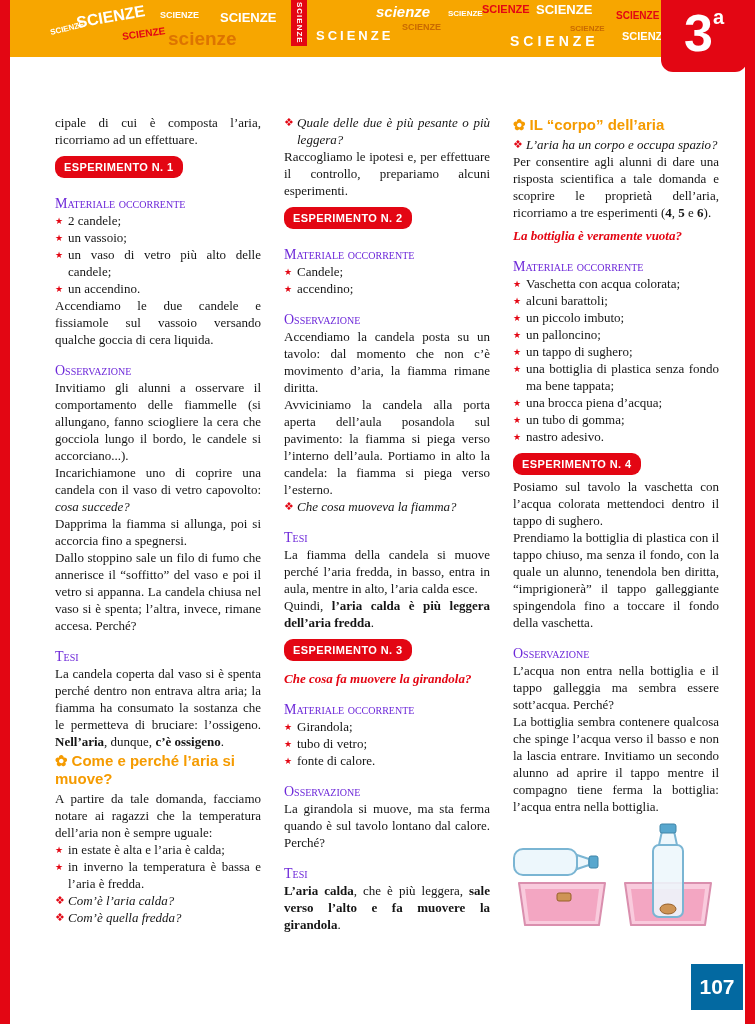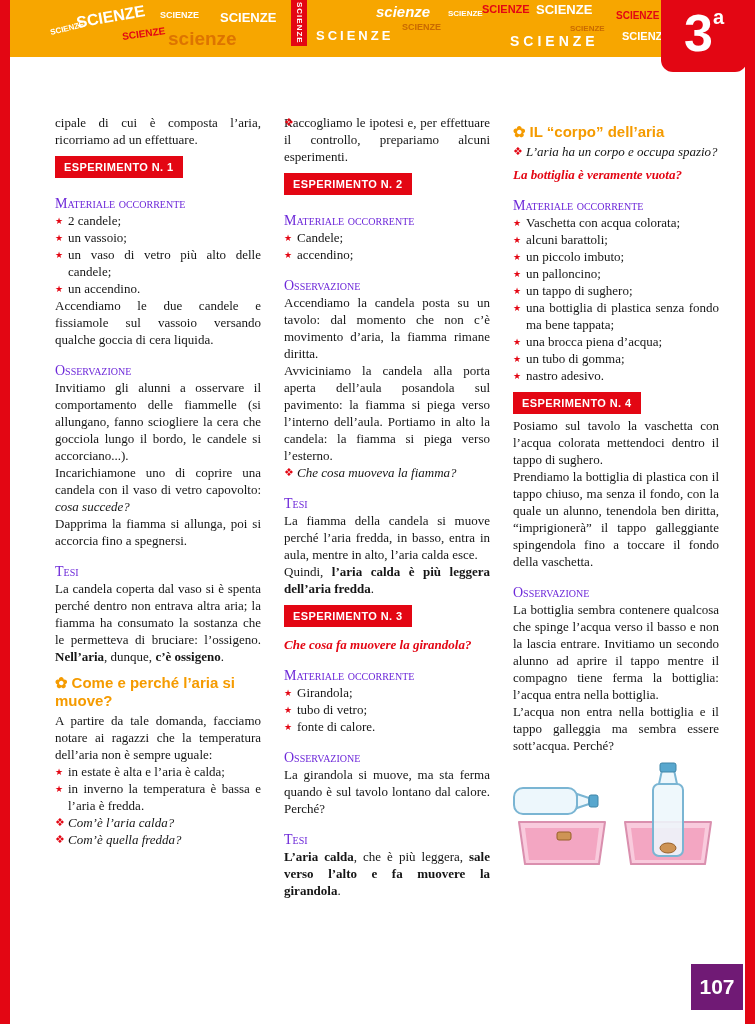--- a/index.html
+++ b/index.html
@@ -43,38 +43,38 @@
 
   
   .col { position:absolute; top:114px; width:206px; font-size:13px; line-height:17px; text-align:justify; }
   #col1 { left:55px; } #col2 { left:284px; } #col3 { left:513px; }
   .col p { margin:0; }
   .b { font-weight:bold; }
   .it { font-style:italic; }
 
   .exp-box { display:inline-block; background:#E30613; color:#fff;
     font-family:"Liberation Sans", sans-serif; font-weight:bold; font-size:11px;
-    letter-spacing:.4px; padding:3px 9px 2px; margin:8px 0 3px; }
+    letter-spacing:.4px; padding:3px 9px 2px; margin:8px 0 3px;border-radius:9px; }
   .orange-label { color:#6d28d9; font-variant:small-caps; font-size:14px; line-height:17px;
     margin-top:14px; text-align:left; }
   .star-item { position:relative; padding-left:13px; }
   .star-item .bullet { position:absolute; left:0; top:1px; color:#E30613; font-size:9px; }
   .diamond-item { position:relative; padding-left:13px; font-style:italic; }
   .diamond-item .bullet { position:absolute; left:0; top:0; color:#E30613; font-size:11px; font-style:normal; }
-  .sec-head { margin:9px 0 2px; font-family:"Liberation Sans", sans-serif; font-weight:bold;
+  .sec-head { margin:2px 0 2px; font-family:"Liberation Sans", sans-serif; font-weight:bold;
     font-size:15px; line-height:18px; color:#F59B00; text-align:left; }
   .flower { color:#F59B00; font-size:15px; margin-right:4px; }
   .red-q { color:#E30613; font-weight:bold; font-style:italic; margin:6px 0 1px; text-align:left; }
   .illustration { margin-top:8px; }
 
   
   .footer { position:absolute; left:0; top:1036px; width:692px; text-align:right;
     font-family:"Liberation Sans", sans-serif; font-size:9.5px; color:#111; }
   .f-gulliver { font-family:"Liberation Serif", serif; font-style:italic; color:#555; font-size:12px; }
-  .page-box { position:absolute; right:12px; top:964px; width:52px; height:46px; background:#701a75;
+  .page-box { position:absolute; right:12px; top:964px; width:52px; height:46px; background:#0369a1;
     color:#fff; display:flex; align-items:center; justify-content:center;
     font-family:"Liberation Sans", sans-serif; font-weight:bold; font-size:21px; }
 </style>
 </head>
 <body>
 
 <div class="page">
 
   <div class="strip left"></div>
   <div class="strip right"></div>
@@ -129,20 +129,21 @@
       <span>un accendino.</span>
     </div>
 
     <p>Accendiamo le due candele e fissiamole sul vassoio versando qualche goccia di cera liquida.</p>
     <div class="orange-label">Osservazione</div>
     <p>Invitiamo gli alunni a osservare il comportamento delle fiammelle (si allungano, fanno sciogliere la cera che gocciola lungo il bordo, le candele si accorciano...).</p>
     <p>
       <span>Incarichiamone uno di coprire una candela con il vaso di vetro capovolto: </span><span class="it">cosa succede?</span>
     </p>
     <p>Dapprima la fiamma si allunga, poi si accorcia fino a spegnersi.</p>
+    <p>Dallo stoppino sale un filo di fumo che annerisce il “soffitto” del vaso e poi il vetro si appanna. La candela chiusa nel vaso si è spenta; l’altra, invece, rimane accesa. Perché?</p>
 
     <div class="orange-label">Tesi</div>
     <p>
       <span>La candela coperta dal vaso si è spenta perché dentro non entrava altra aria; la fiamma ha consumato la sostanza che le permetteva di bruciare: l’ossigeno. </span><span class="b">Nell’aria</span><span>, dunque, </span><span class="b">c’è ossigeno</span><span>.</span>
     </p>
 
     <h3 class="sec-head">
       <span class="flower">✿</span><span>Come e perché l’aria si muove?</span>
     </h3>
     <p>A partire da tale domanda, facciamo notare ai ragazzi che la temperatura dell’aria non è sempre uguale:</p>
@@ -160,20 +161,21 @@
     </div>
     <div class="diamond-item">
       <span class="bullet">❖</span>
       <span>Com’è quella fredda?</span>
     </div>
   </div>
 
   <div class="col" id="col2">
     <div class="diamond-item">
       <span class="bullet">❖</span>
+      <span>Quale delle due è più pesante o più leggera?</span>
     </div>
     <p>Raccogliamo le ipotesi e, per effettuare il controllo, prepariamo alcuni esperimenti.</p>
 
     <div class="exp-box">ESPERIMENTO N. 2</div>
     <div class="orange-label">Materiale occorrente</div>
     <div class="star-item">
       <span class="bullet">★</span>
       <span>Candele;</span>
     </div>
     <div class="star-item">
@@ -217,20 +219,23 @@
   </div>
 
   <div class="col" id="col3">
     <h3 class="sec-head">
       <span class="flower">✿</span><span>IL “corpo” dell’aria</span>
     </h3>
     <div class="diamond-item">
       <span class="bullet">❖</span>
       <span>L’aria ha un corpo e occupa spazio?</span>
     </div>
+    <p>
+      <span>Per consentire agli alunni di dare una risposta scientifica a tale domanda e scoprire le proprietà dell’aria, ricorriamo a tre esperimenti (</span><span class="b">4</span><span>, </span><span class="b">5</span><span> e </span><span class="b">6</span><span>).</span>
+    </p>
     <div class="red-q">La bottiglia è veramente vuota?</div>
     <div class="orange-label">Materiale occorrente</div>
 
     <div class="star-item">
       <span class="bullet">★</span>
       <span>Vaschetta con acqua colorata;</span>
     </div>
     <div class="star-item">
       <span class="bullet">★</span>
       <span>alcuni barattoli;</span>
@@ -261,22 +266,22 @@
     </div>
     <div class="star-item">
       <span class="bullet">★</span>
       <span>nastro adesivo.</span>
     </div>
 
     <div class="exp-box">ESPERIMENTO N. 4</div>
     <p>Posiamo sul tavolo la vaschetta con l’acqua colorata mettendoci dentro il tappo di sughero.</p>
     <p>Prendiamo la bottiglia di plastica con il tappo chiuso, ma senza il fondo, con la quale un alunno, tenendola ben diritta, “imprigionerà” il tappo galleggiante spingendola fino a toccare il fondo della vaschetta.</p>
     <div class="orange-label">Osservazione</div>
+    <p>L’acqua non entra nella bottiglia e il tappo galleggia ma sembra essere sott’acqua. Perché?</p>
     <p>La bottiglia sembra contenere qualcosa che spinge l’acqua verso il basso e non la lascia entrare. Invitiamo un secondo alunno ad aprire il tappo mentre il compagno tiene ferma la bottiglia: l’acqua entra nella bottiglia.</p>
-    <p>L’acqua non entra nella bottiglia e il tappo galleggia ma sembra essere sott’acqua. Perché?</p>
 
     <div class="illustration">
       <svg viewBox="0 0 206 112" width="206" height="112">
 
         <path d="M6 60 L92 60 L86 102 L12 102 Z" fill="#F9CBDD" stroke="#DA8FAE" stroke-width="2" stroke-linejoin="round"></path>
         <path d="M12 66 L86 66 L82 98 L16 98 Z" fill="#F3A6C2"></path>
         <rect x="44" y="70" width="14" height="8" rx="2" fill="#CE9455" stroke="#97602A"></rect>
 
         <rect x="1" y="26" width="63" height="26" rx="9" fill="#EDF7FC" stroke="#7AB5D3" stroke-width="2"></rect>
         <path d="M64 32 L76 36 L76 42 L64 46 Z" fill="#EDF7FC" stroke="#7AB5D3" stroke-width="2"></path>

